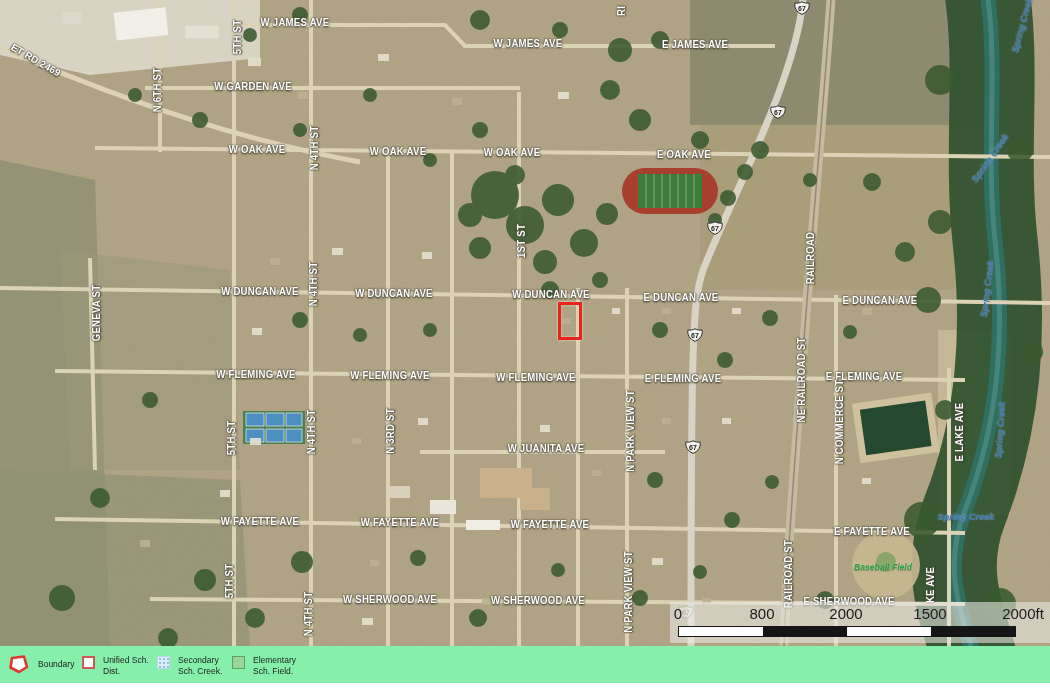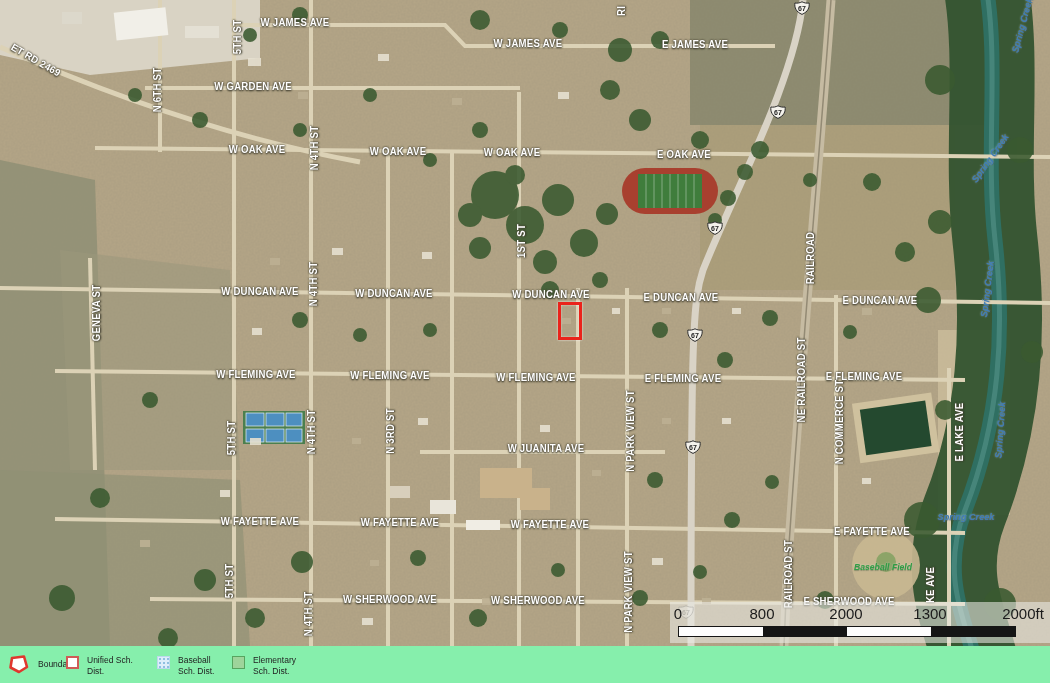--- a/index.html
+++ b/index.html
@@ -338,43 +338,43 @@
         </svg>
         <span>67</span>
       </div>
     </div>
   <div id="boundary-rect" style="left: 558px; top: 302px; width: 18px; height: 32px;"></div>
 
   <div id="scalebar">
     <span class="sb-tick" style="left:8px">0</span>
     <span class="sb-tick" style="left:92px">800</span>
     <span class="sb-tick" style="left:176px">2000</span>
-    <span class="sb-tick" style="left:260px">1300</span>
+    <span class="sb-tick" style="left:260px">1500</span>
     <span class="sb-tick" style="left:353px">2000ft</span>
     <div id="sb-track">
       <div class="sb-seg light"></div>
       <div class="sb-seg dark"></div>
       <div class="sb-seg light"></div>
       <div class="sb-seg dark"></div>
     </div>
   </div>
 </div>
 
 <div id="legend">
   <div class="legend-item" style="left:8px">
     <svg width="22" height="19" viewBox="0 0 22 19">
       <path d="M4,3 L16,1.5 L19,12 L11,17 L2.5,12.5 Z" fill="#fff" stroke="#e0372e" stroke-width="2.6" stroke-linejoin="round"></path>
     </svg>
     <div class="lg-label one">Boundary</div>
   </div>
-  <div class="legend-item" style="left:66px">
+  <div class="legend-item" style="left:82px">
     <span class="sw unified"></span>
     <div class="lg-label">Unified Sch. Dist.</div>
   </div>
   <div class="legend-item" style="left:157px">
     <span class="sw secondary"></span>
-    <div class="lg-label">Baseball Sch. Dist.</div>
+    <div class="lg-label">Secondary Sch. Creek.</div>
   </div>
   <div class="legend-item" style="left:232px">
     <span class="sw elementary"></span>
-    <div class="lg-label">Elementary Sch. Dist.</div>
+    <div class="lg-label">Elementary Sch. Field.</div>
   </div>
 </div>
 
 </body></html>

